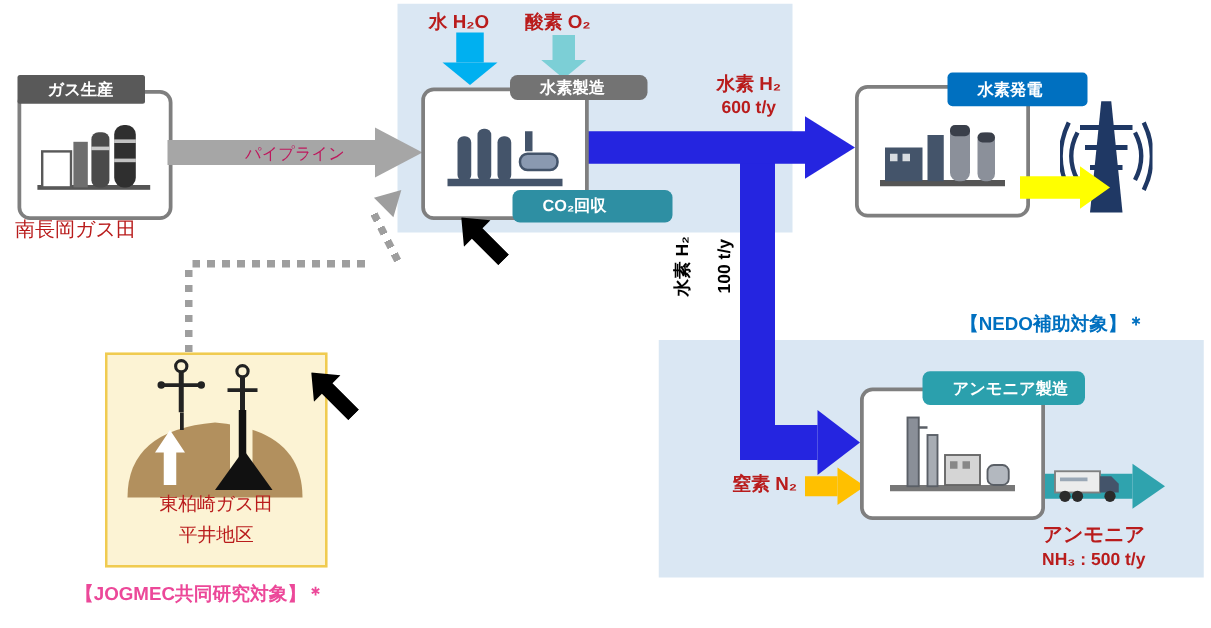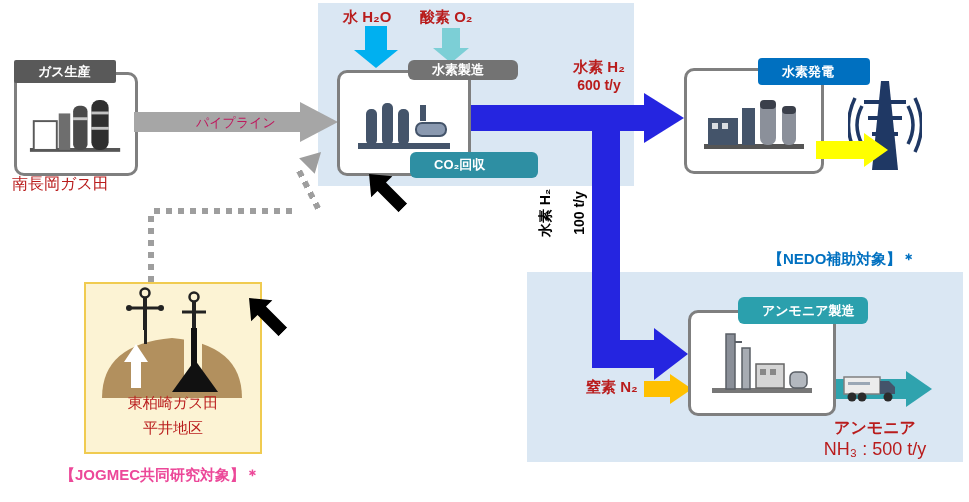--- a/index.html
+++ b/index.html
@@ -140,21 +140,21 @@
   <svg class="abs" style="left:843px;top:372px;z-index:3;" width="54" height="32" viewBox="0 0 54 32">
     <rect x="1" y="5" width="36" height="17" fill="#ececec" stroke="#808080" stroke-width="1.5"></rect>
     <rect x="5" y="10" width="22" height="3" fill="#9aa7b5"></rect>
     <path d="M37,9 h9 l6,6 v7 h-15 z" fill="#44546a"></path>
     <circle cx="9" cy="25" r="4.5" fill="#2b2b2b"></circle>
     <circle cx="19" cy="25" r="4.5" fill="#2b2b2b"></circle>
     <circle cx="45" cy="25" r="4.5" fill="#2b2b2b"></circle>
   </svg>
   <div class="lbl bold" style="left:810px;top:418px;width:130px;text-align:center;font-size:16px;">
     <div>アンモニア</div>
-    <div style="font-size:18px;font-weight:normal;">NH₃ : 500 t/y</div>
+    <div style="font-size:14px;font-weight:bold;">NH₃ : 500 t/y</div>
   </div>
 
   <div class="abs" style="left:84px;top:282px;width:178px;height:172px;background:#fcf3d4;border:2px solid #f0cb50;box-sizing:border-box;"></div>
 
   <svg class="abs" style="left:122px;top:286px;z-index:2;" width="100" height="44" viewBox="0 0 100 44">
     <line x1="23" y1="44" x2="23" y2="12" stroke="#222" stroke-width="4"></line>
     <line x1="9" y1="22" x2="37" y2="22" stroke="#222" stroke-width="3"></line>
     <circle cx="23" cy="7" r="4.5" fill="none" stroke="#222" stroke-width="2.5"></circle>
     <circle cx="7" cy="22" r="3" fill="#222"></circle>
     <circle cx="39" cy="22" r="3" fill="#222"></circle>

